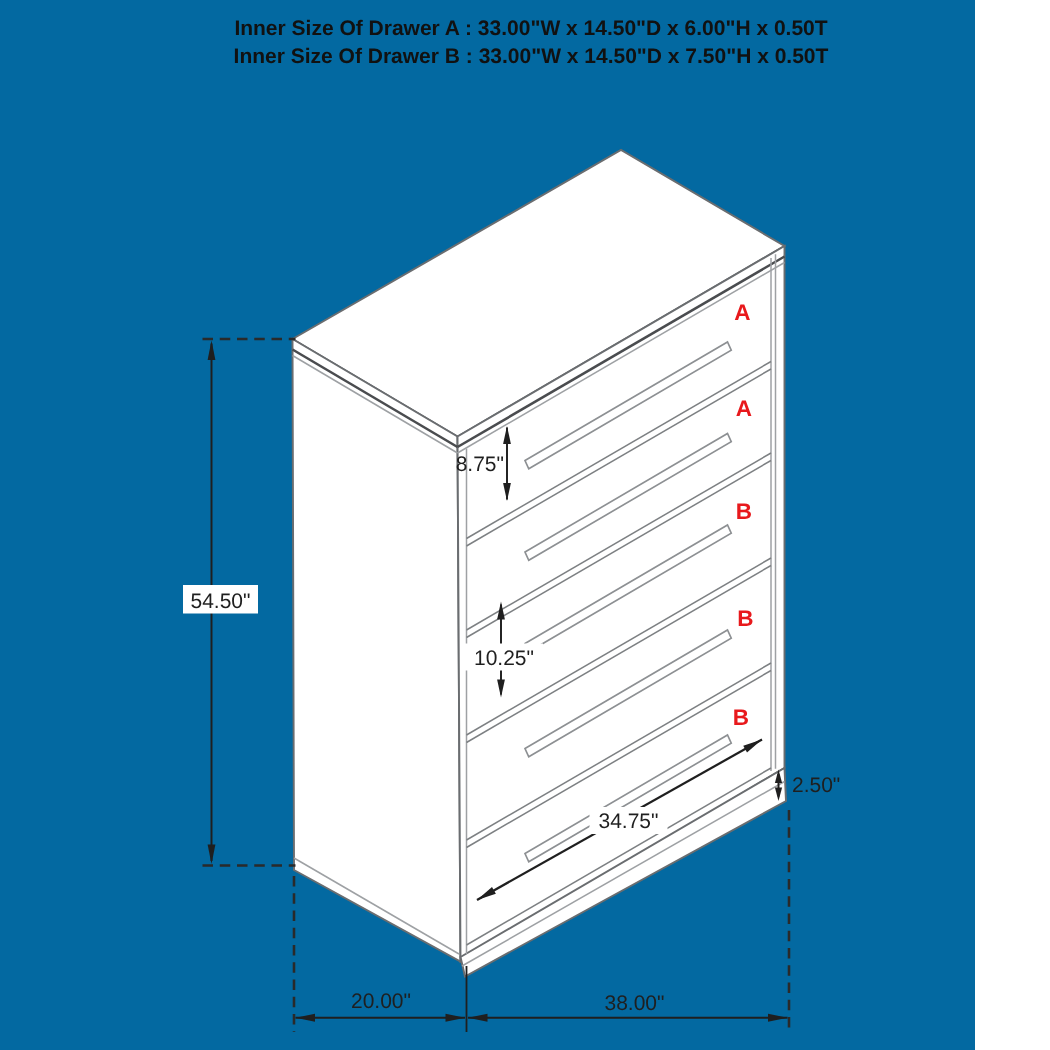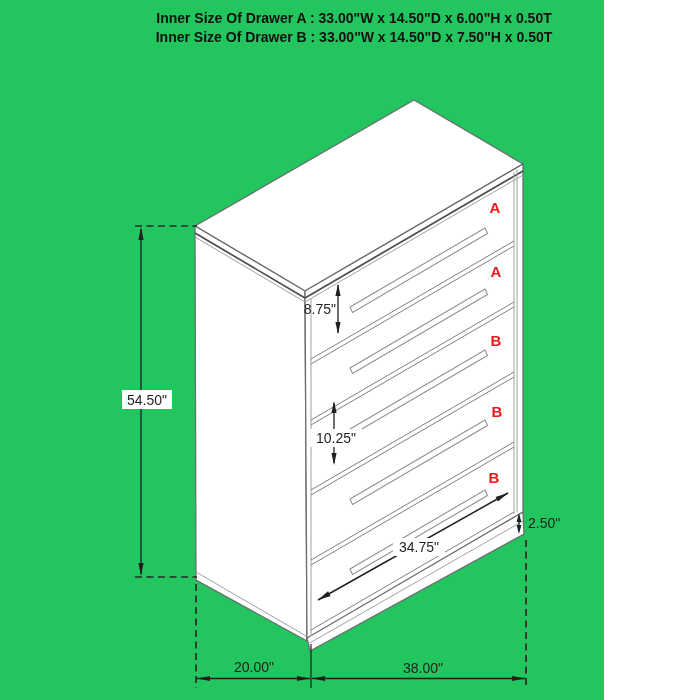--- a/index.html
+++ b/index.html
@@ -1,16 +1,16 @@
 <!DOCTYPE html>
 <html><head>
 <meta charset="utf-8">
 <style>
   html,body{margin:0;padding:0;background:#ffffff;}
-  .page{width:604px;height:700px;position:relative;background:#22c55e;overflow:hidden;
+  .page{width:650px;height:700px;position:relative;background:#0369a1;overflow:hidden;
         font-family:"Liberation Sans", sans-serif;}
   svg{display:block;}
   .title-text{font-weight:bold;font-size:14px;fill:#111;}
   .dim-text{font-size:14px;fill:#1f1f1f;}
   .red-label{font-weight:bold;font-size:15px;}
   .dim-line{stroke:#1f1f1f;stroke-width:1.3;fill:none;}
   .dash-line{stroke:#2a2a2a;stroke-width:1.7;fill:none;stroke-dasharray:7 4.5;}
   .arrow{fill:#1f1f1f;stroke:none;}
   .case-line{stroke:#6a6d70;stroke-width:1.3;fill:#ffffff;}
   .thin-line{stroke:#9ea1a4;stroke-width:1;fill:none;}

